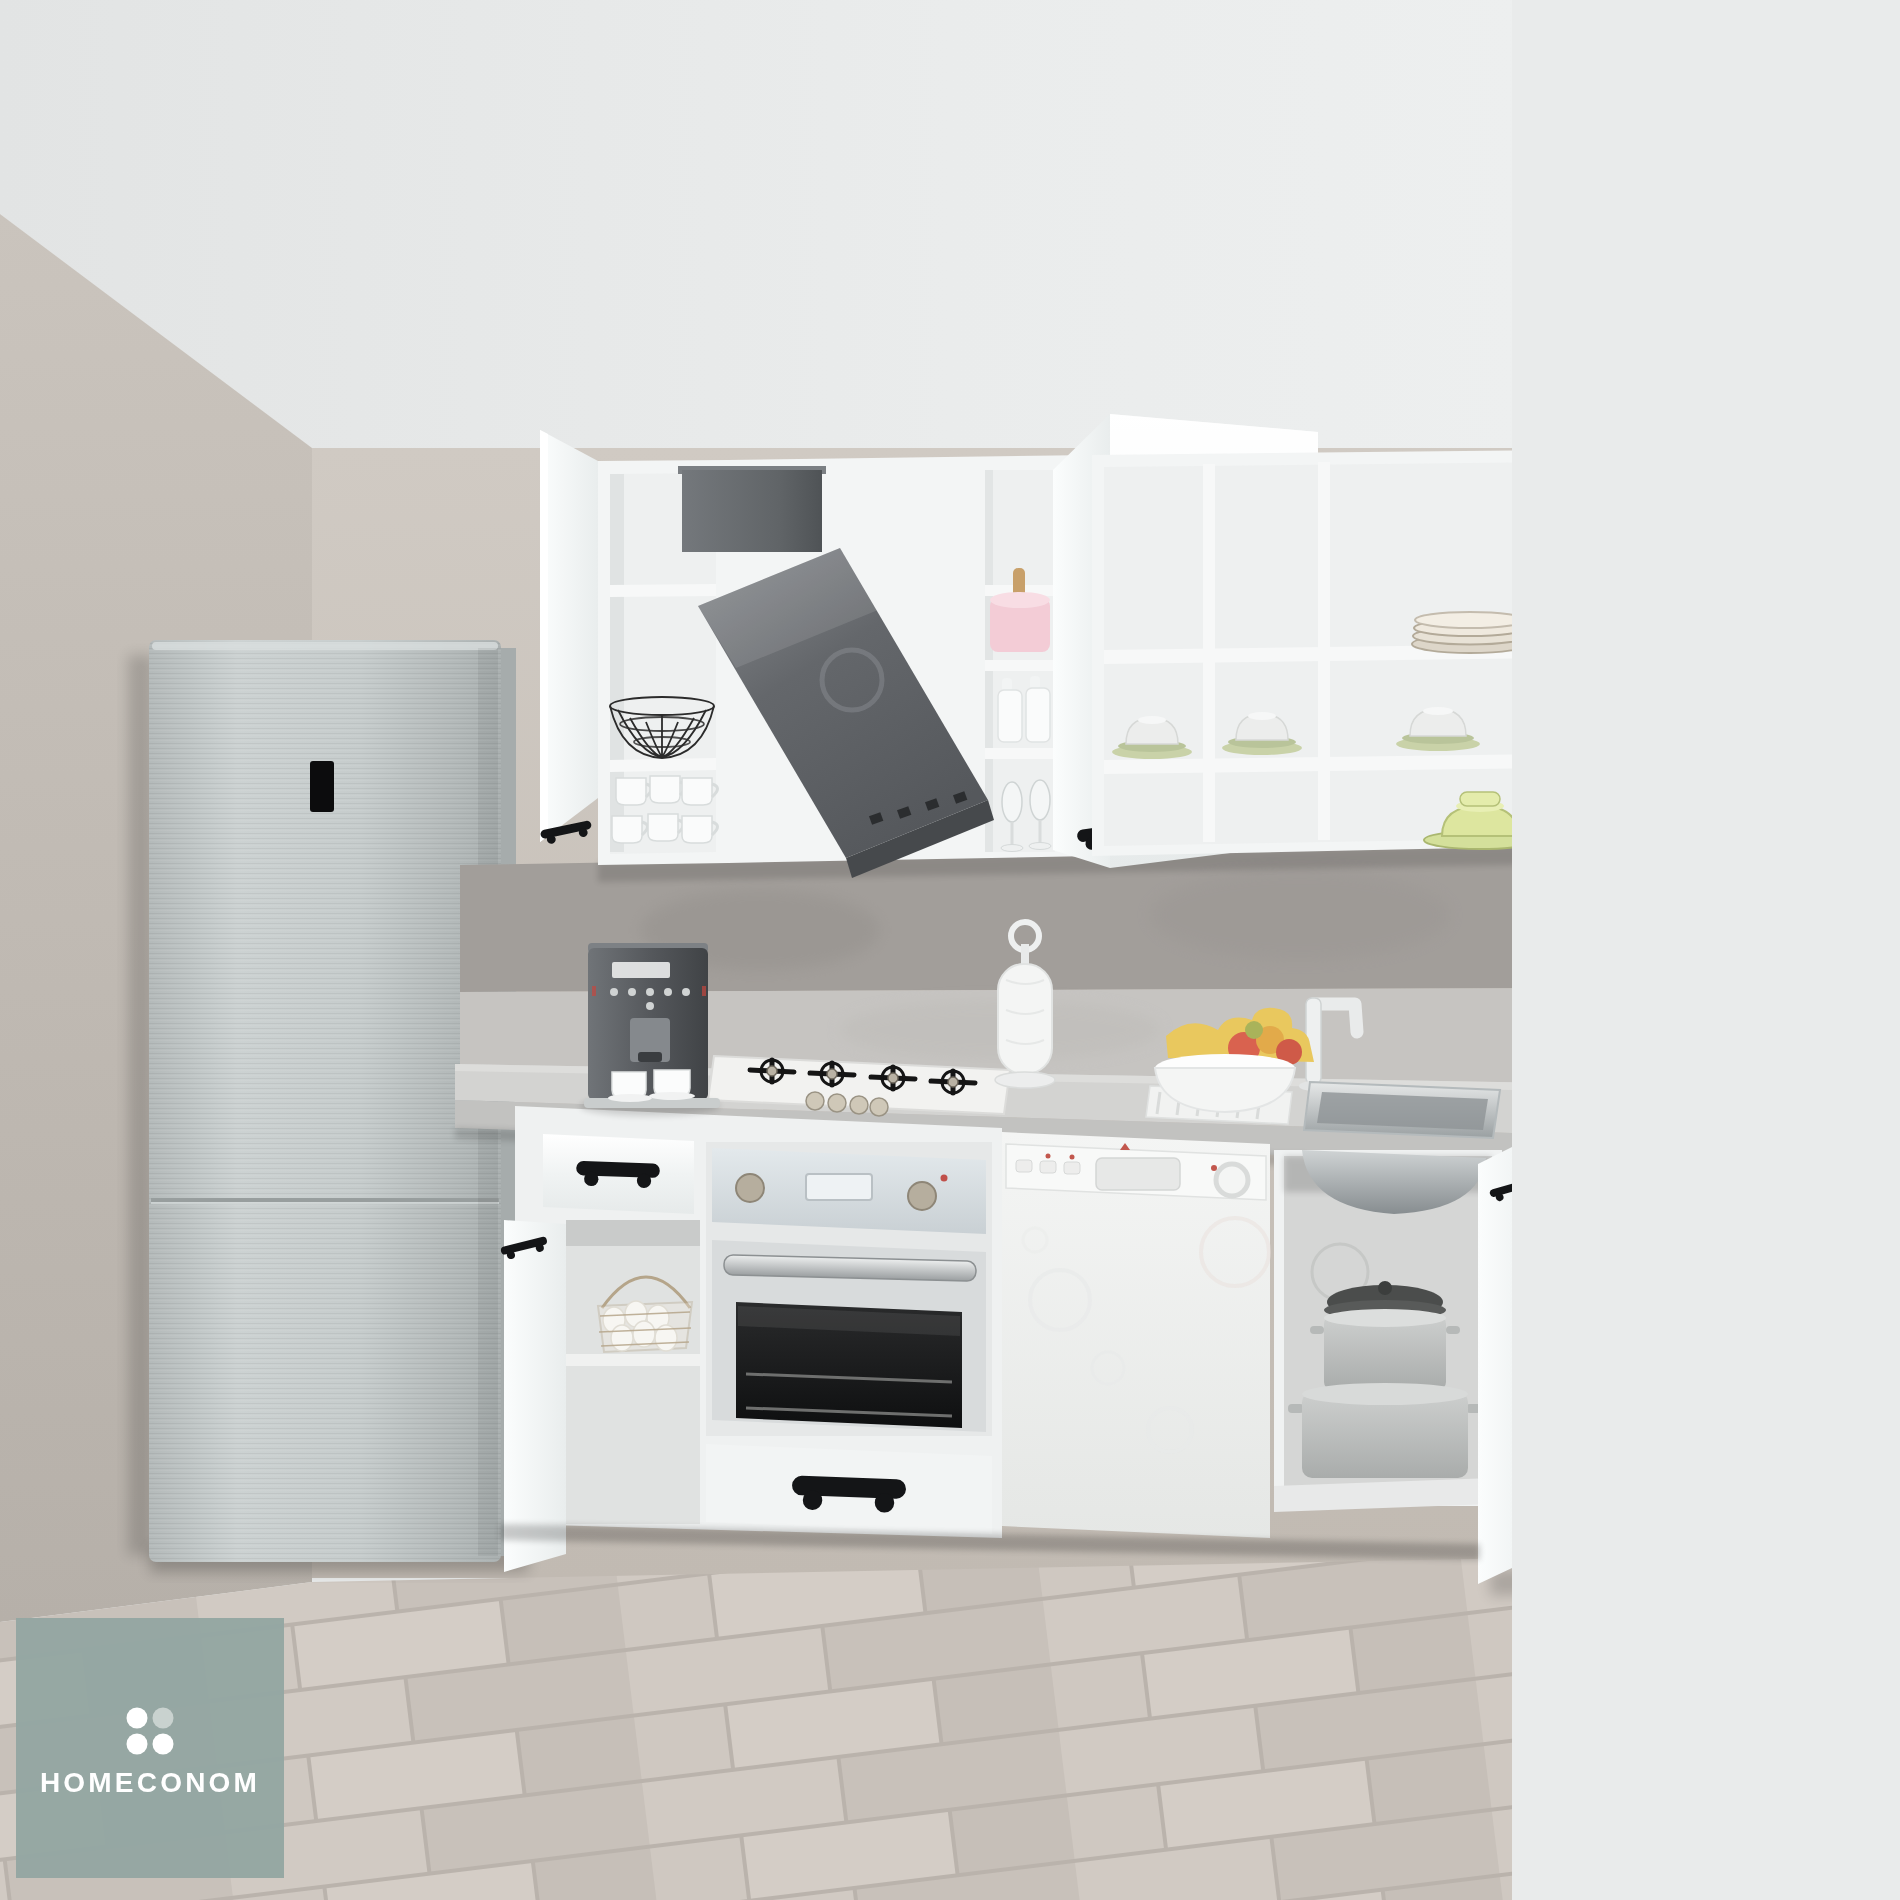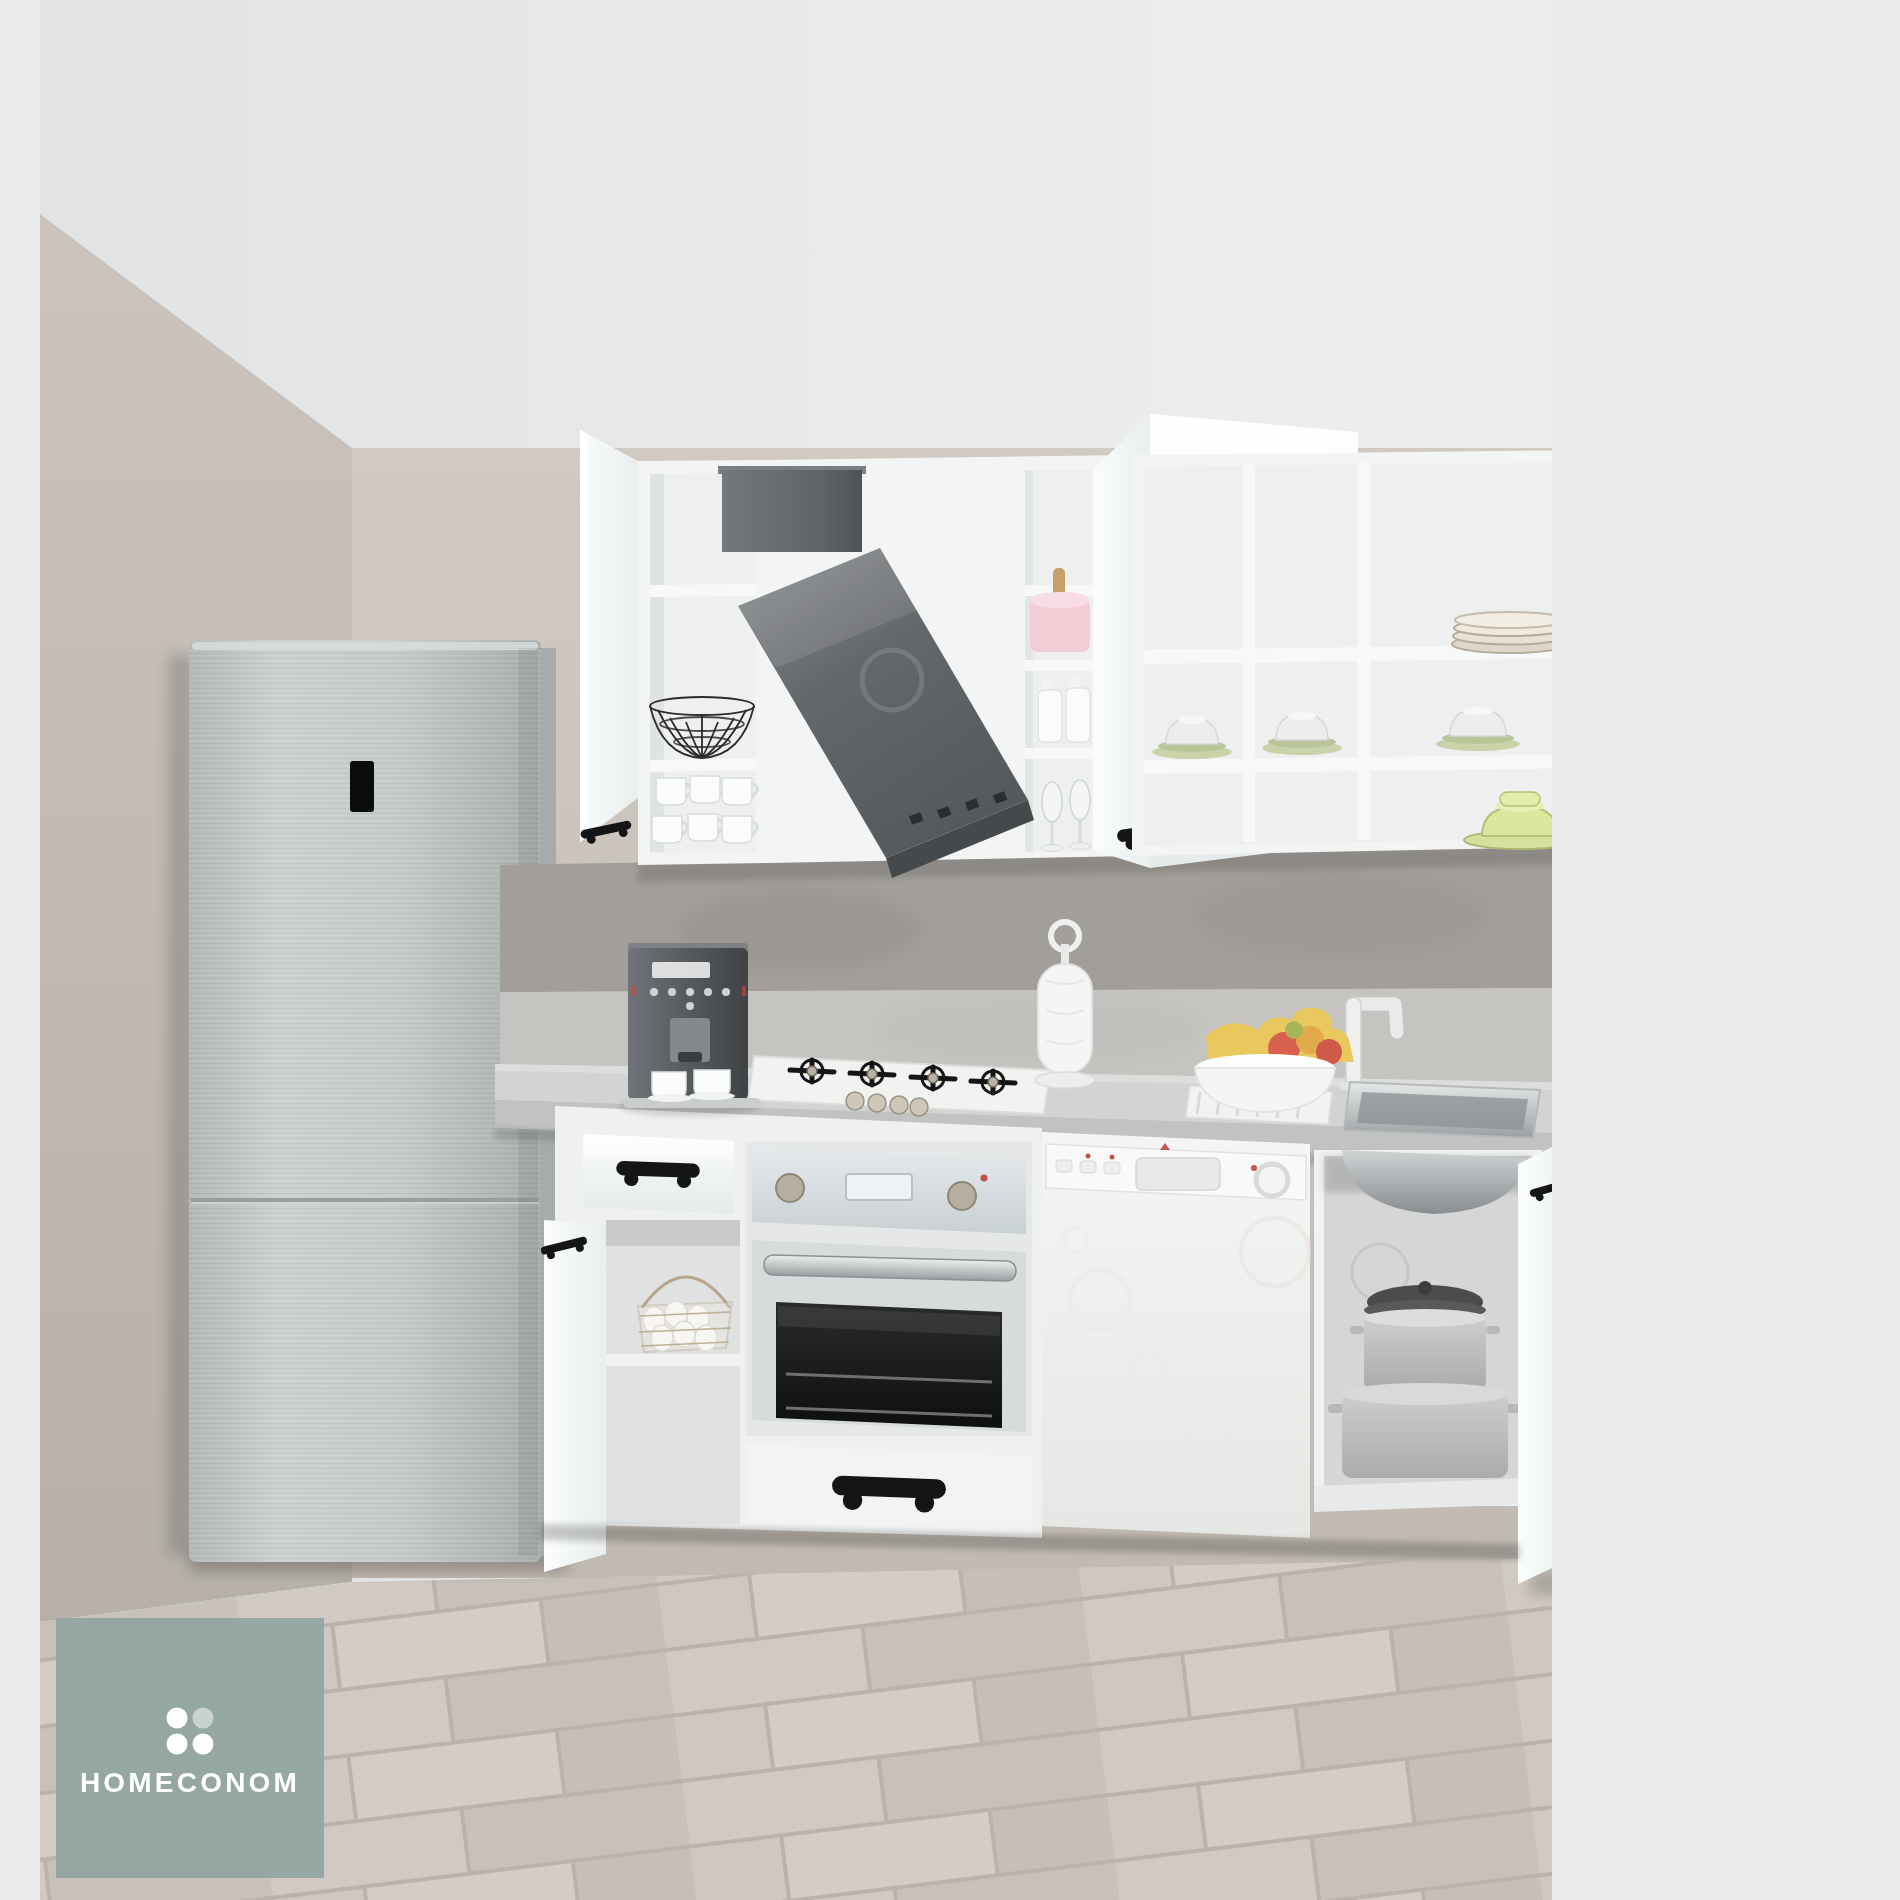--- a/index.html
+++ b/index.html
@@ -1,16 +1,16 @@
 <!DOCTYPE html>
 <html style="--c-ceiling: #e9ebeb; --c-wall-left: #c7c1ba; --c-wall-back: #cdc7c0; --c-floor: #ccc5be; --c-cabinet: #f3f5f5; --c-counter: #d3d3d1; --c-backsplash-dark: #a29e9a; --c-backsplash-light: #c6c4c1; --c-steel: #c4caca; --c-hood: #64686c; --c-glass-partition: #171b21; --c-sky: #7b92a8; --c-plant: #0a0e0b; --c-handle: #141517; --c-towel-pink: #f3ccd6; --c-banana: #e9c85e; --c-apple: #d9624f; --c-green-dish: #d4e09b; --c-logo-bg: #94a6a2; --c-logo-text: #ffffff; --c-logo-dot-light: #c9d2cf;"><head>
 <meta charset="utf-8">
 <style>
   html,body{margin:0;padding:0;background:#e9ebeb;font-family:"Liberation Sans",sans-serif;}
-  .stage{position:relative;width:1512px;height:1900px;overflow:hidden;margin-left:40px;}
+  .stage{position:relative;width:1512px;height:1900px;overflow:hidden;}
   svg{display:block}
   .f-cab{fill:var(--c-cabinet,#f3f5f5)}
   .f-int{fill:#eef0f0}
   .f-shelf{fill:#f7f8f8}
   .f-bsd{fill:var(--c-backsplash-dark,#a29e9a)}
   .f-bsl{fill:var(--c-backsplash-light,#c6c4c1)}
   .f-counter{fill:var(--c-counter,#d3d3d1)}
   .f-handle{fill:var(--c-handle,#141517)}
   .f-sky{fill:var(--c-sky,#7b92a8)}
   .f-plant{fill:var(--c-plant,#0a0e0b)}

